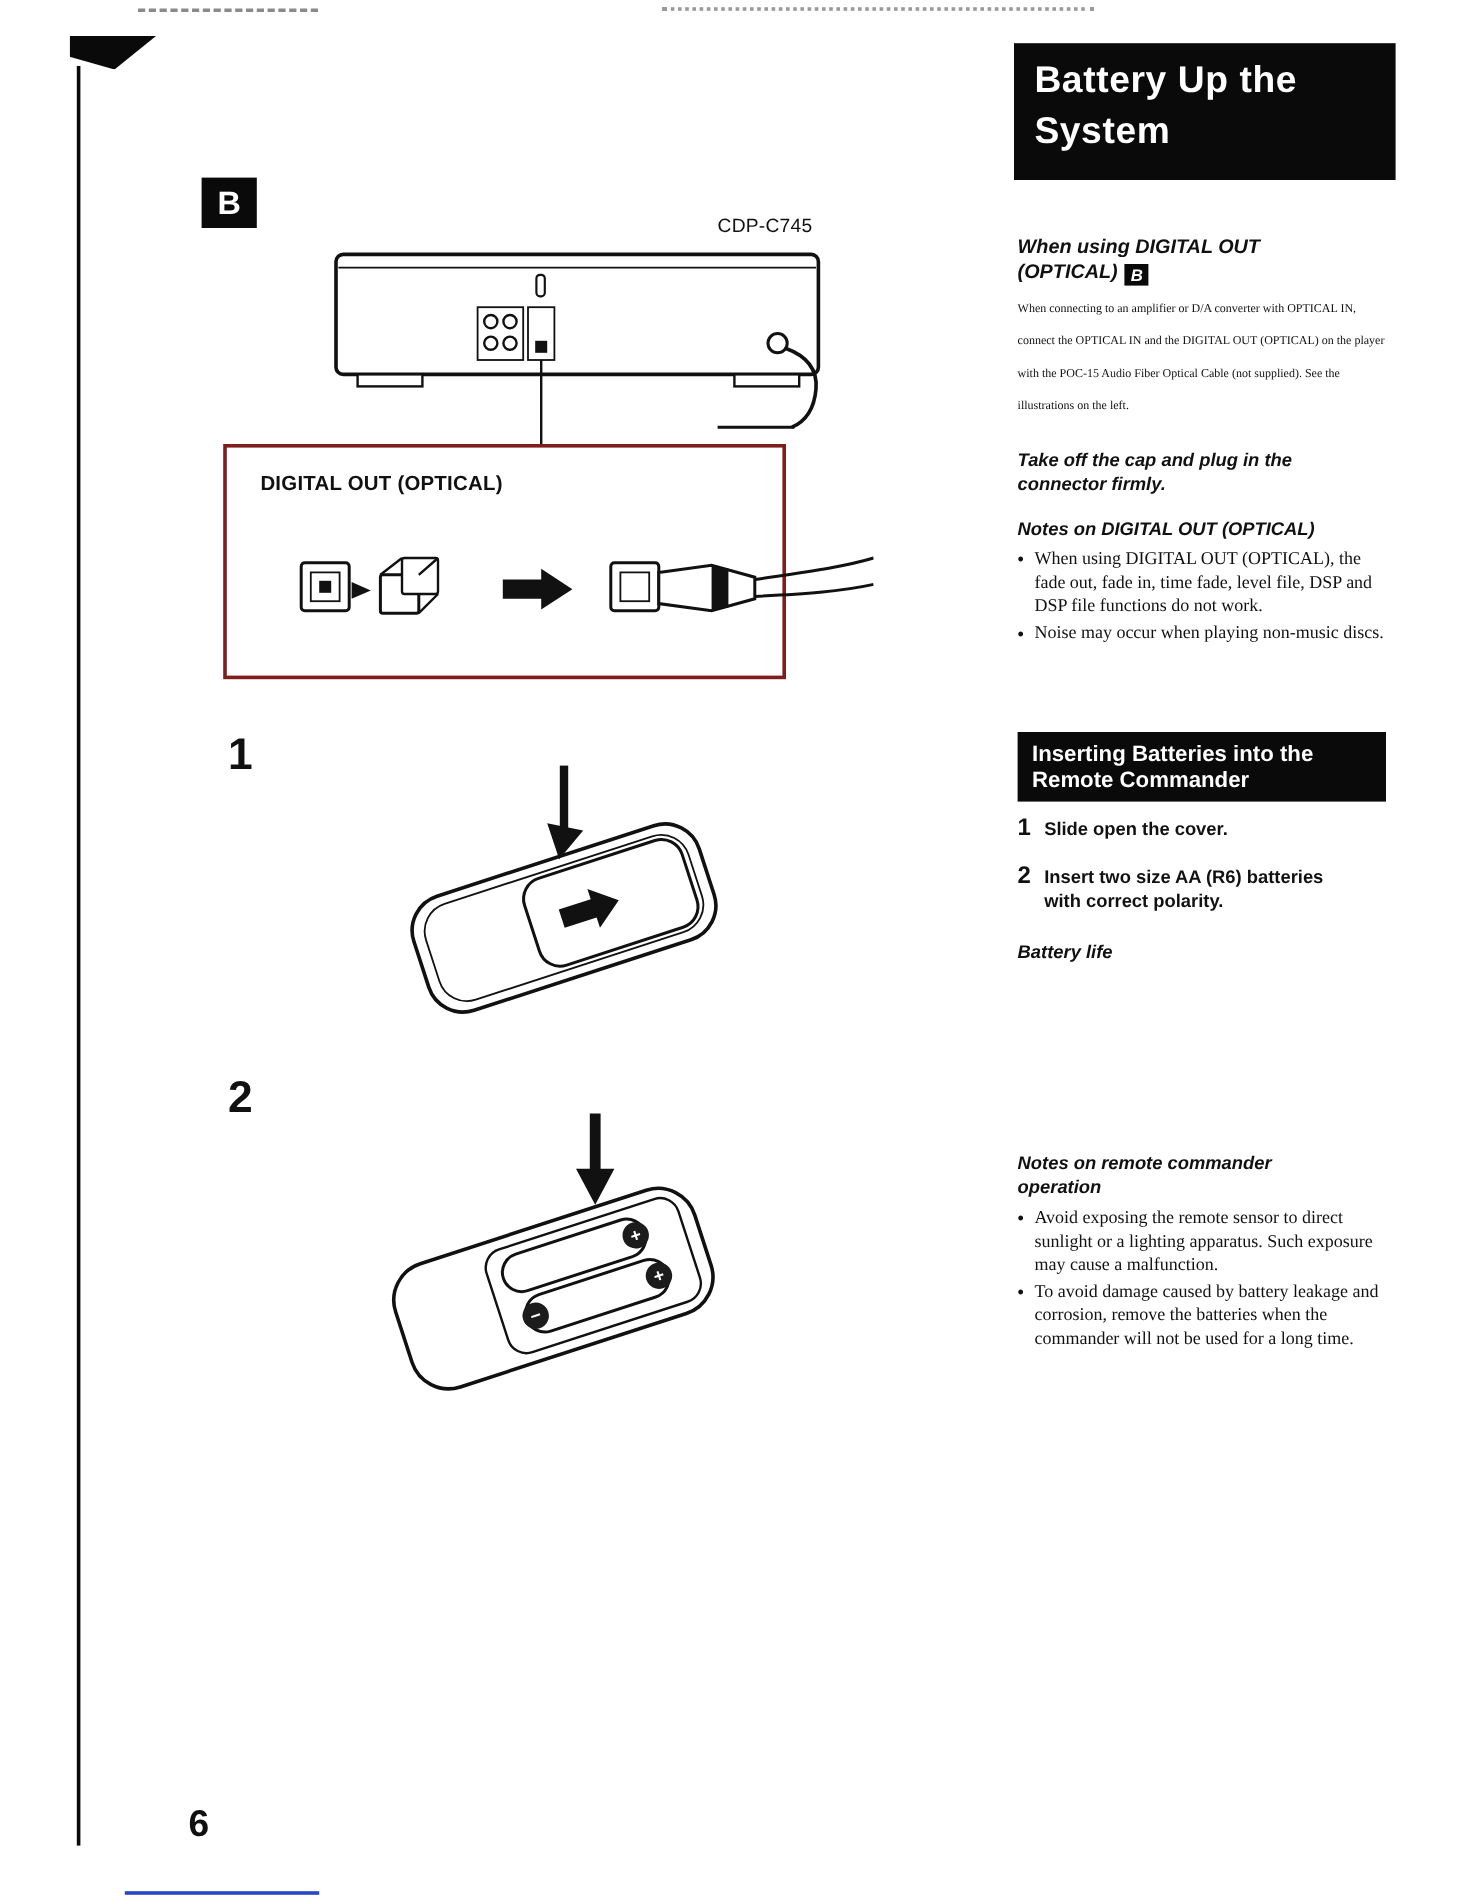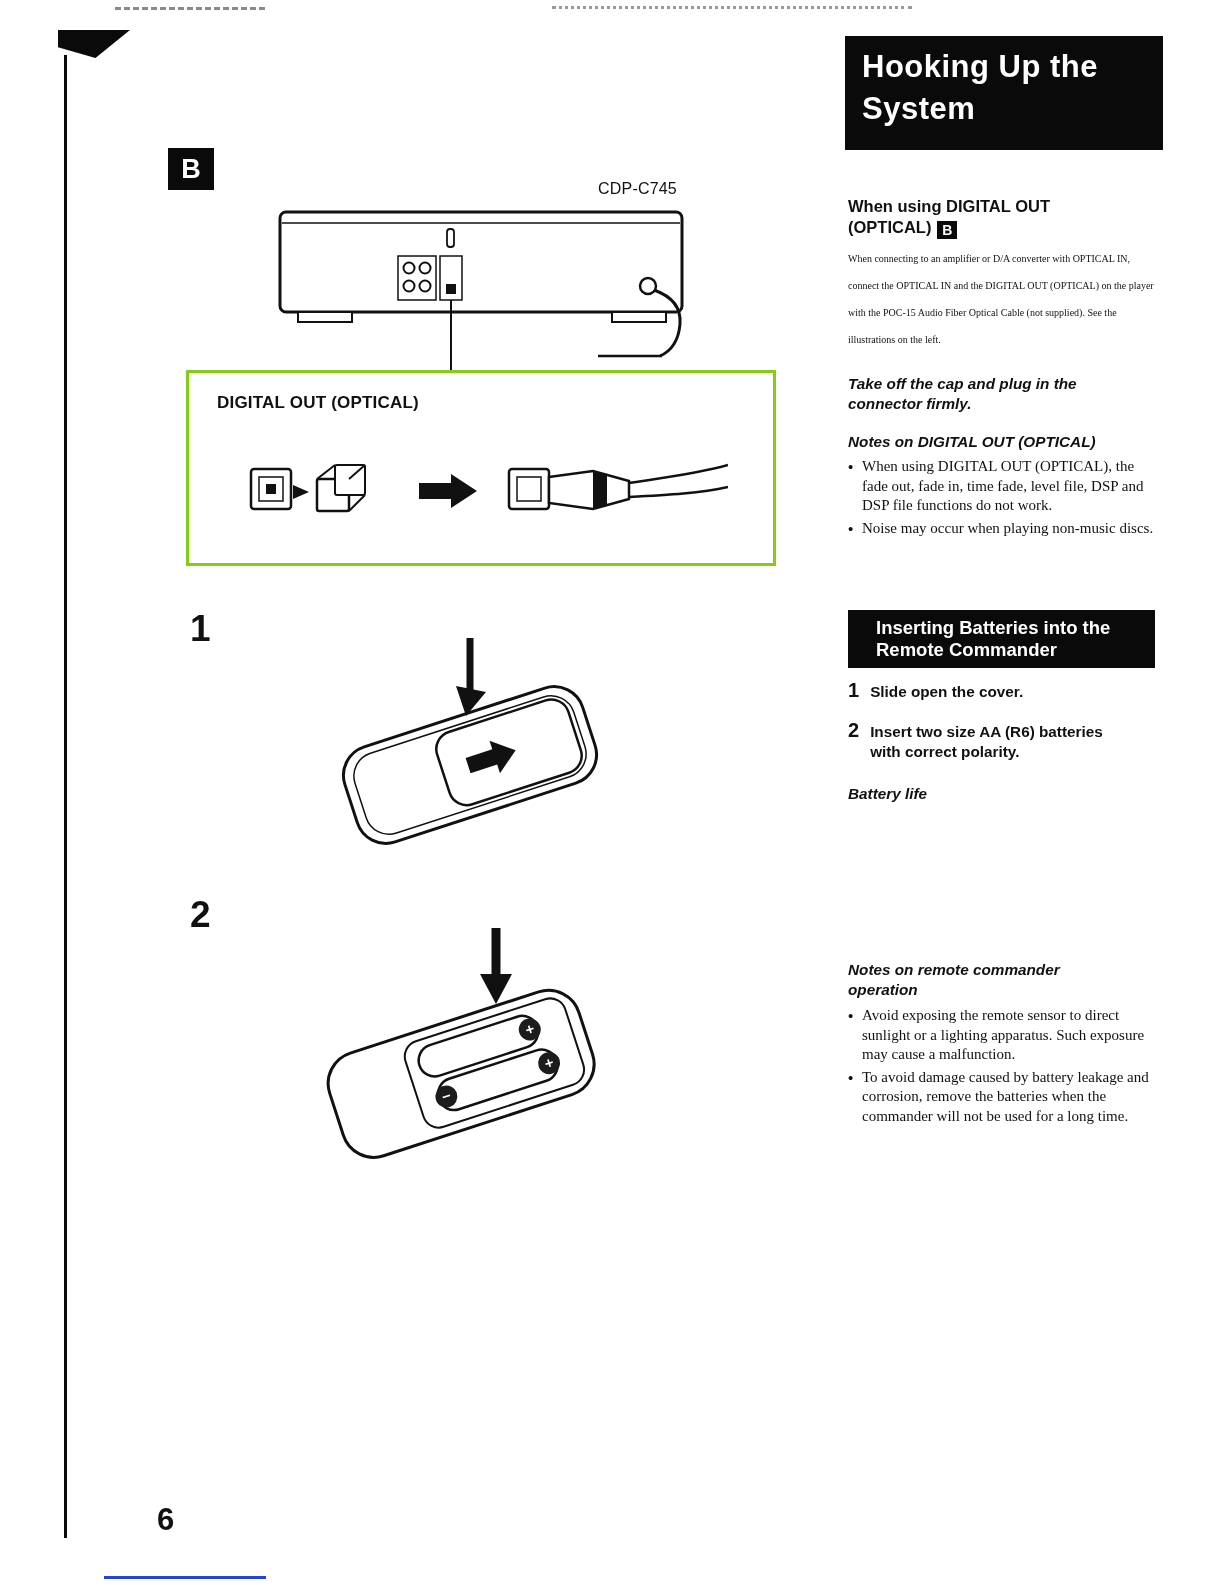--- a/index.html
+++ b/index.html
@@ -23,64 +23,64 @@
   .header-box{left:845px;top:36px;width:318px;height:114px;background:#0a0a0a;
     color:#fff;padding:10px 0 0 17px;box-sizing:border-box;}
   .header-box .t{font-size:31px;font-weight:bold;line-height:42px;letter-spacing:.5px;}
 
   .b-box{left:168px;top:148px;width:46px;height:42px;background:#0a0a0a;color:#fff;
     display:flex;align-items:center;justify-content:center;font-size:27px;font-weight:bold;}
 
   .model-label{left:598px;top:180px;font-size:16px;font-weight:normal;letter-spacing:.2px;}
 
   
-  .zoom-box{left:186px;top:370px;width:590px;height:196px;border:3px solid #84cc16;
+  .zoom-box{left:186px;top:370px;width:469px;height:196px;border:3px solid #7f1d1d;
     box-sizing:border-box;}
   .zoom-label{left:28px;top:20px;font-size:17px;font-weight:bold;letter-spacing:.2px;position:absolute;}
 
   .stepnum-left{font-size:37px;font-weight:bold;}
   .n1{left:190px;top:608px;}
   .n2{left:190px;top:894px;}
 
   .page-num{left:157px;top:1502px;font-size:31px;font-weight:bold;}
 
   
   .rc{width:314px;}
-  .rc-h{font-size:16.5px;font-weight:bold;line-height:21px;}
+  .rc-h{font-size:16.5px;font-weight:bold;line-height:21px;font-style:italic;}
   .rc-body{font-size:10px;line-height:27px;}
   .rc-note{font-size:15.3px;font-weight:bold;line-height:20px;font-style:italic;}
   .badge-b{display:inline-block;background:#0a0a0a;color:#fff;font-weight:bold;
     font-size:14px;line-height:18px;width:20px;height:18px;text-align:center;
     vertical-align:-2px;margin-left:6px;}
   .bullets{margin:0;padding:0;}
   .bullet-item{position:relative;padding-left:14px;font-size:15px;line-height:19.5px;
     font-family:Liberation Serif, serif;margin-bottom:3px;}
   .bullet-item::before{content:"•";position:absolute;left:0;top:0;font-family:"Liberation Sans",sans-serif;}
   .inv-box{left:848px;top:610px;width:307px;height:58px;background:#0a0a0a;color:#fff;
     padding:7px 0 0 12px;box-sizing:border-box;}
-  .inv-box .t{font-size:18.5px;font-weight:bold;line-height:22px;margin-left:16px;}
+  .inv-box .t{font-size:18.5px;font-weight:bold;line-height:22px;}
   .step-row{display:flex;gap:11px;}
   .step-row .num{font-size:20px;font-weight:bold;line-height:20px;}
   .step-row .txt{font-size:15.3px;font-weight:bold;line-height:20px;padding-top:2px;}
 
   svg{display:block;}
 </style>
 </head>
 <body>
 
 <div class="page">
 
   <div class="abs top-dots-1"></div>
   <div class="abs top-dots-2"></div>
   <div class="abs wedge"></div>
   <div class="abs left-rule"></div>
   <div class="abs bottom-blue"></div>
 
   <div class="abs header-box">
-    <div class="t">Hooking Up the</div>
+    <div class="t">Battery Up the</div>
     <div class="t">System</div>
   </div>
 
   <div class="abs b-box">
     <span>B</span>
   </div>
 
   <div class="abs model-label">CDP-C745</div>
 
   <svg class="abs" style="left:270px;top:198px;" width="430" height="172" viewBox="0 0 430 172">

